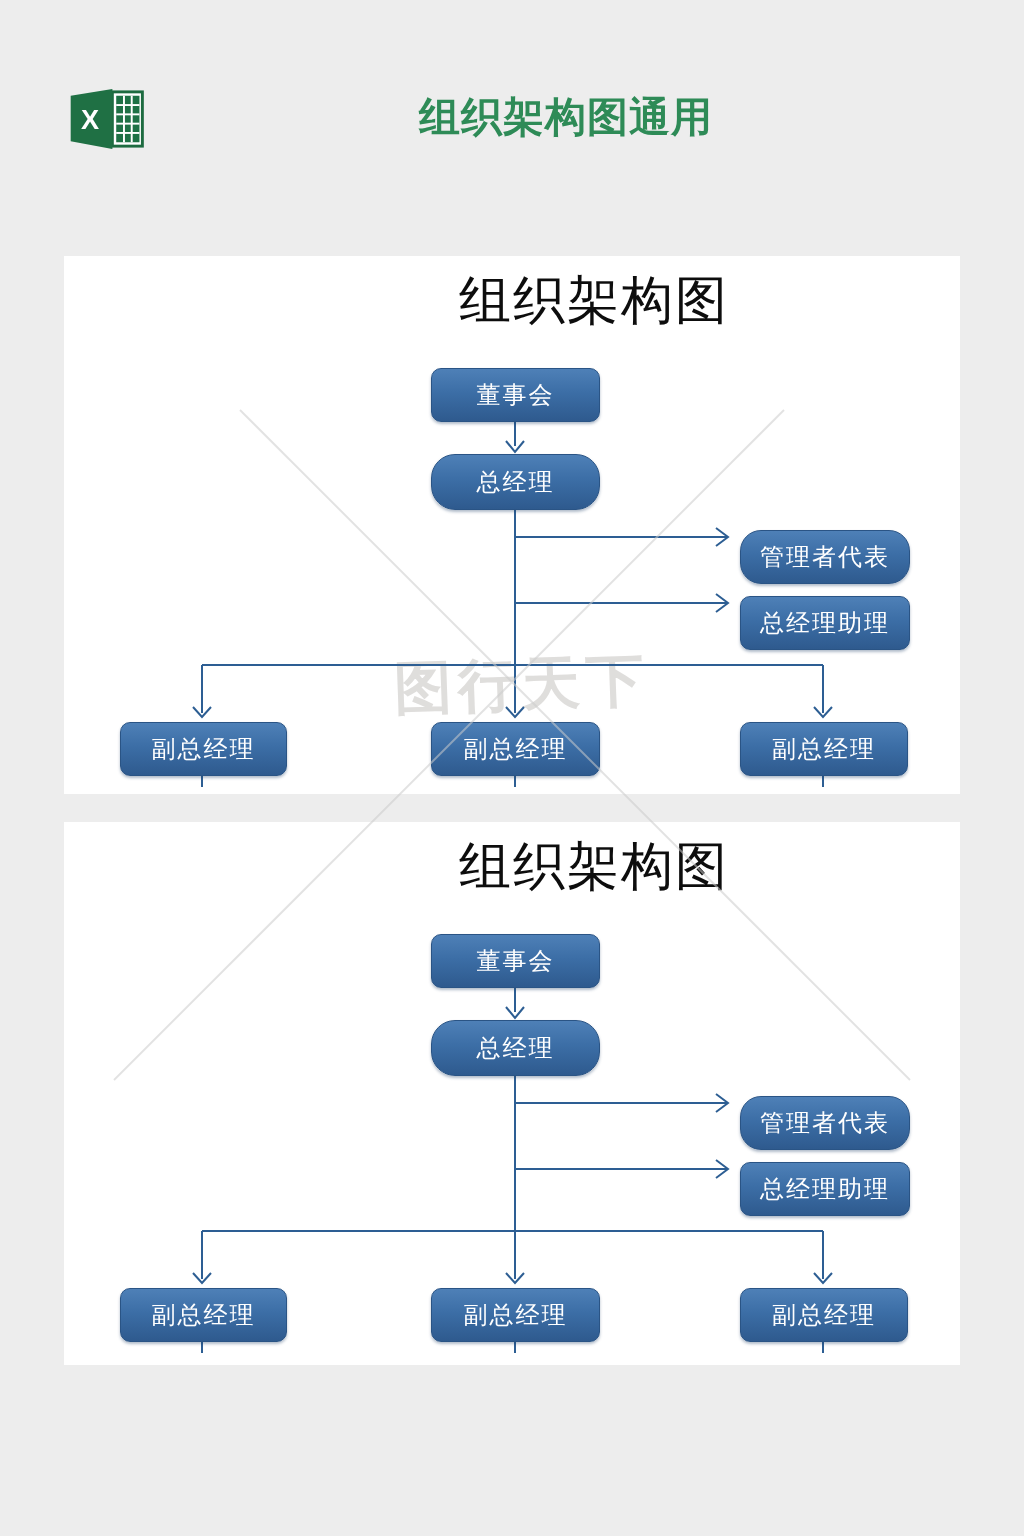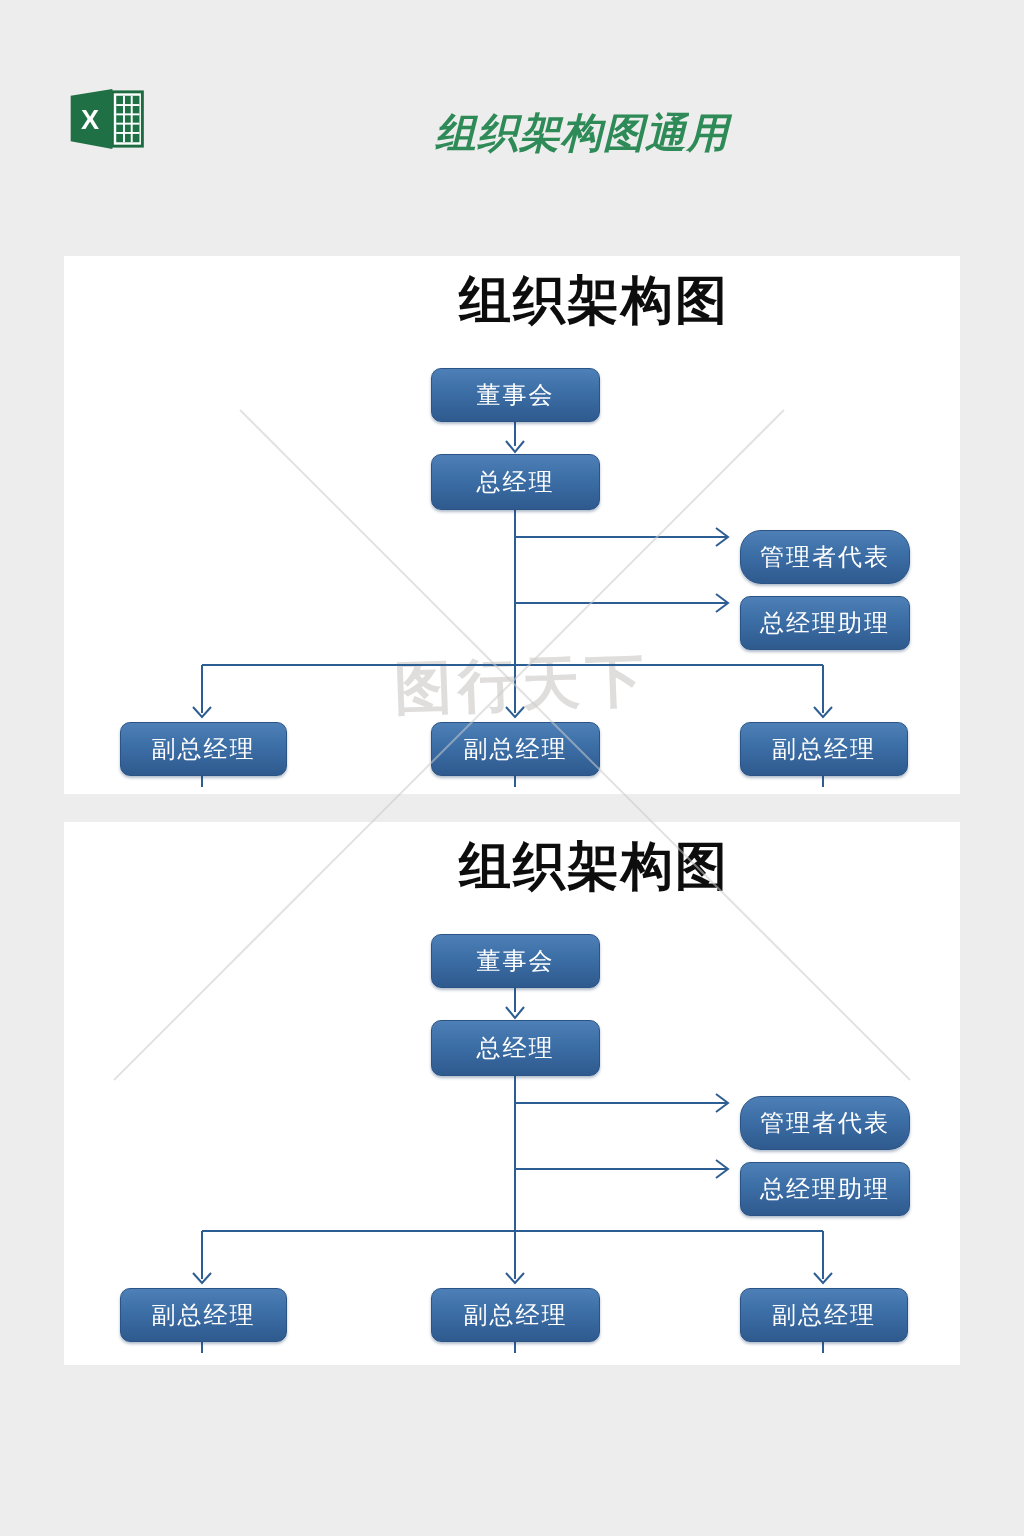--- a/index.html
+++ b/index.html
@@ -8,56 +8,56 @@
     background:#ededed;
     font-family:"Liberation Sans","DejaVu Sans",sans-serif;
     position:relative;overflow:hidden;
   }
   .page{position:relative;width:1024px;height:1536px;background:var(--page-bg,#ededed);}
 
   
   .xl-icon{position:absolute;left:70px;top:88px;width:75px;height:62px;}
   .header-title{
     position:absolute;left:566px;top:95px;transform:translateX(-50%);
-    margin:16px;font-size:41px;font-weight:bold;line-height:1.1;
-    color:var(--header-title,#2e8b57);white-space:nowrap;letter-spacing:1px;font-style:italic;
+    margin:0;font-size:41px;font-weight:bold;line-height:1.1;
+    color:var(--header-title,#2e8b57);white-space:nowrap;letter-spacing:1px;
   }
   .header-subtitle{
     position:absolute;left:566px;top:152px;transform:translateX(-50%);
     margin:0;font-size:24px;color:var(--subtitle-text,#3a3a3a);
     white-space:nowrap;letter-spacing:1px;
   }
 
   
   .panel{position:absolute;left:64px;width:896px;background:#ffffff;}
   .panel-1{top:256px;height:538px;}
   .panel-2{top:822px;height:543px;}
 
   .chart-title{
     position:absolute;left:530px;top:10px;transform:translateX(-50%);
-    margin:0;font-size:52px;font-weight:700;color:var(--chart-title,#0d0d0d);
+    margin:0;font-size:52px;font-weight:400;color:var(--chart-title,#0d0d0d);
     white-space:nowrap;letter-spacing:2px;z-index:3;
   }
 
   .connectors{position:absolute;left:0;top:0;z-index:2;}
 
   .node{
     position:absolute;z-index:3;
     display:flex;align-items:center;justify-content:center;
     border-radius:10px;
     background:linear-gradient(180deg,
       var(--node-top,#4e80b7) 0%,
       var(--node-mid,#3c6ea6) 45%,
       var(--node-bottom,#2e5a8e) 100%);
     border:1px solid var(--node-border,#2a5485);
     box-shadow:0 2px 3px rgba(30,60,100,.35);
     color:#ffffff;font-size:24px;letter-spacing:2px;white-space:nowrap;
   }
   .n-board   {left:367px;top:112px;width:167px;height:52px;}
-  .n-gm      {left:367px;top:198px;width:167px;height:54px;}
+  .n-gm      {left:367px;top:198px;width:167px;height:54px;border-radius:24px;}
   .n-rep     {left:676px;top:274px;width:168px;height:52px;border-radius:21px;}
   .n-asst    {left:676px;top:340px;width:168px;height:52px;}
   .n-dep1    {left:56px; top:466px;width:165px;height:52px;}
   .n-dep2    {left:367px;top:466px;width:167px;height:52px;}
   .n-dep3    {left:676px;top:466px;width:166px;height:52px;}
 
   
   .wm-lines{position:absolute;left:0;top:0;z-index:4;pointer-events:none;}
   .wm-text{
     position:absolute;left:330px;top:390px;z-index:1;

